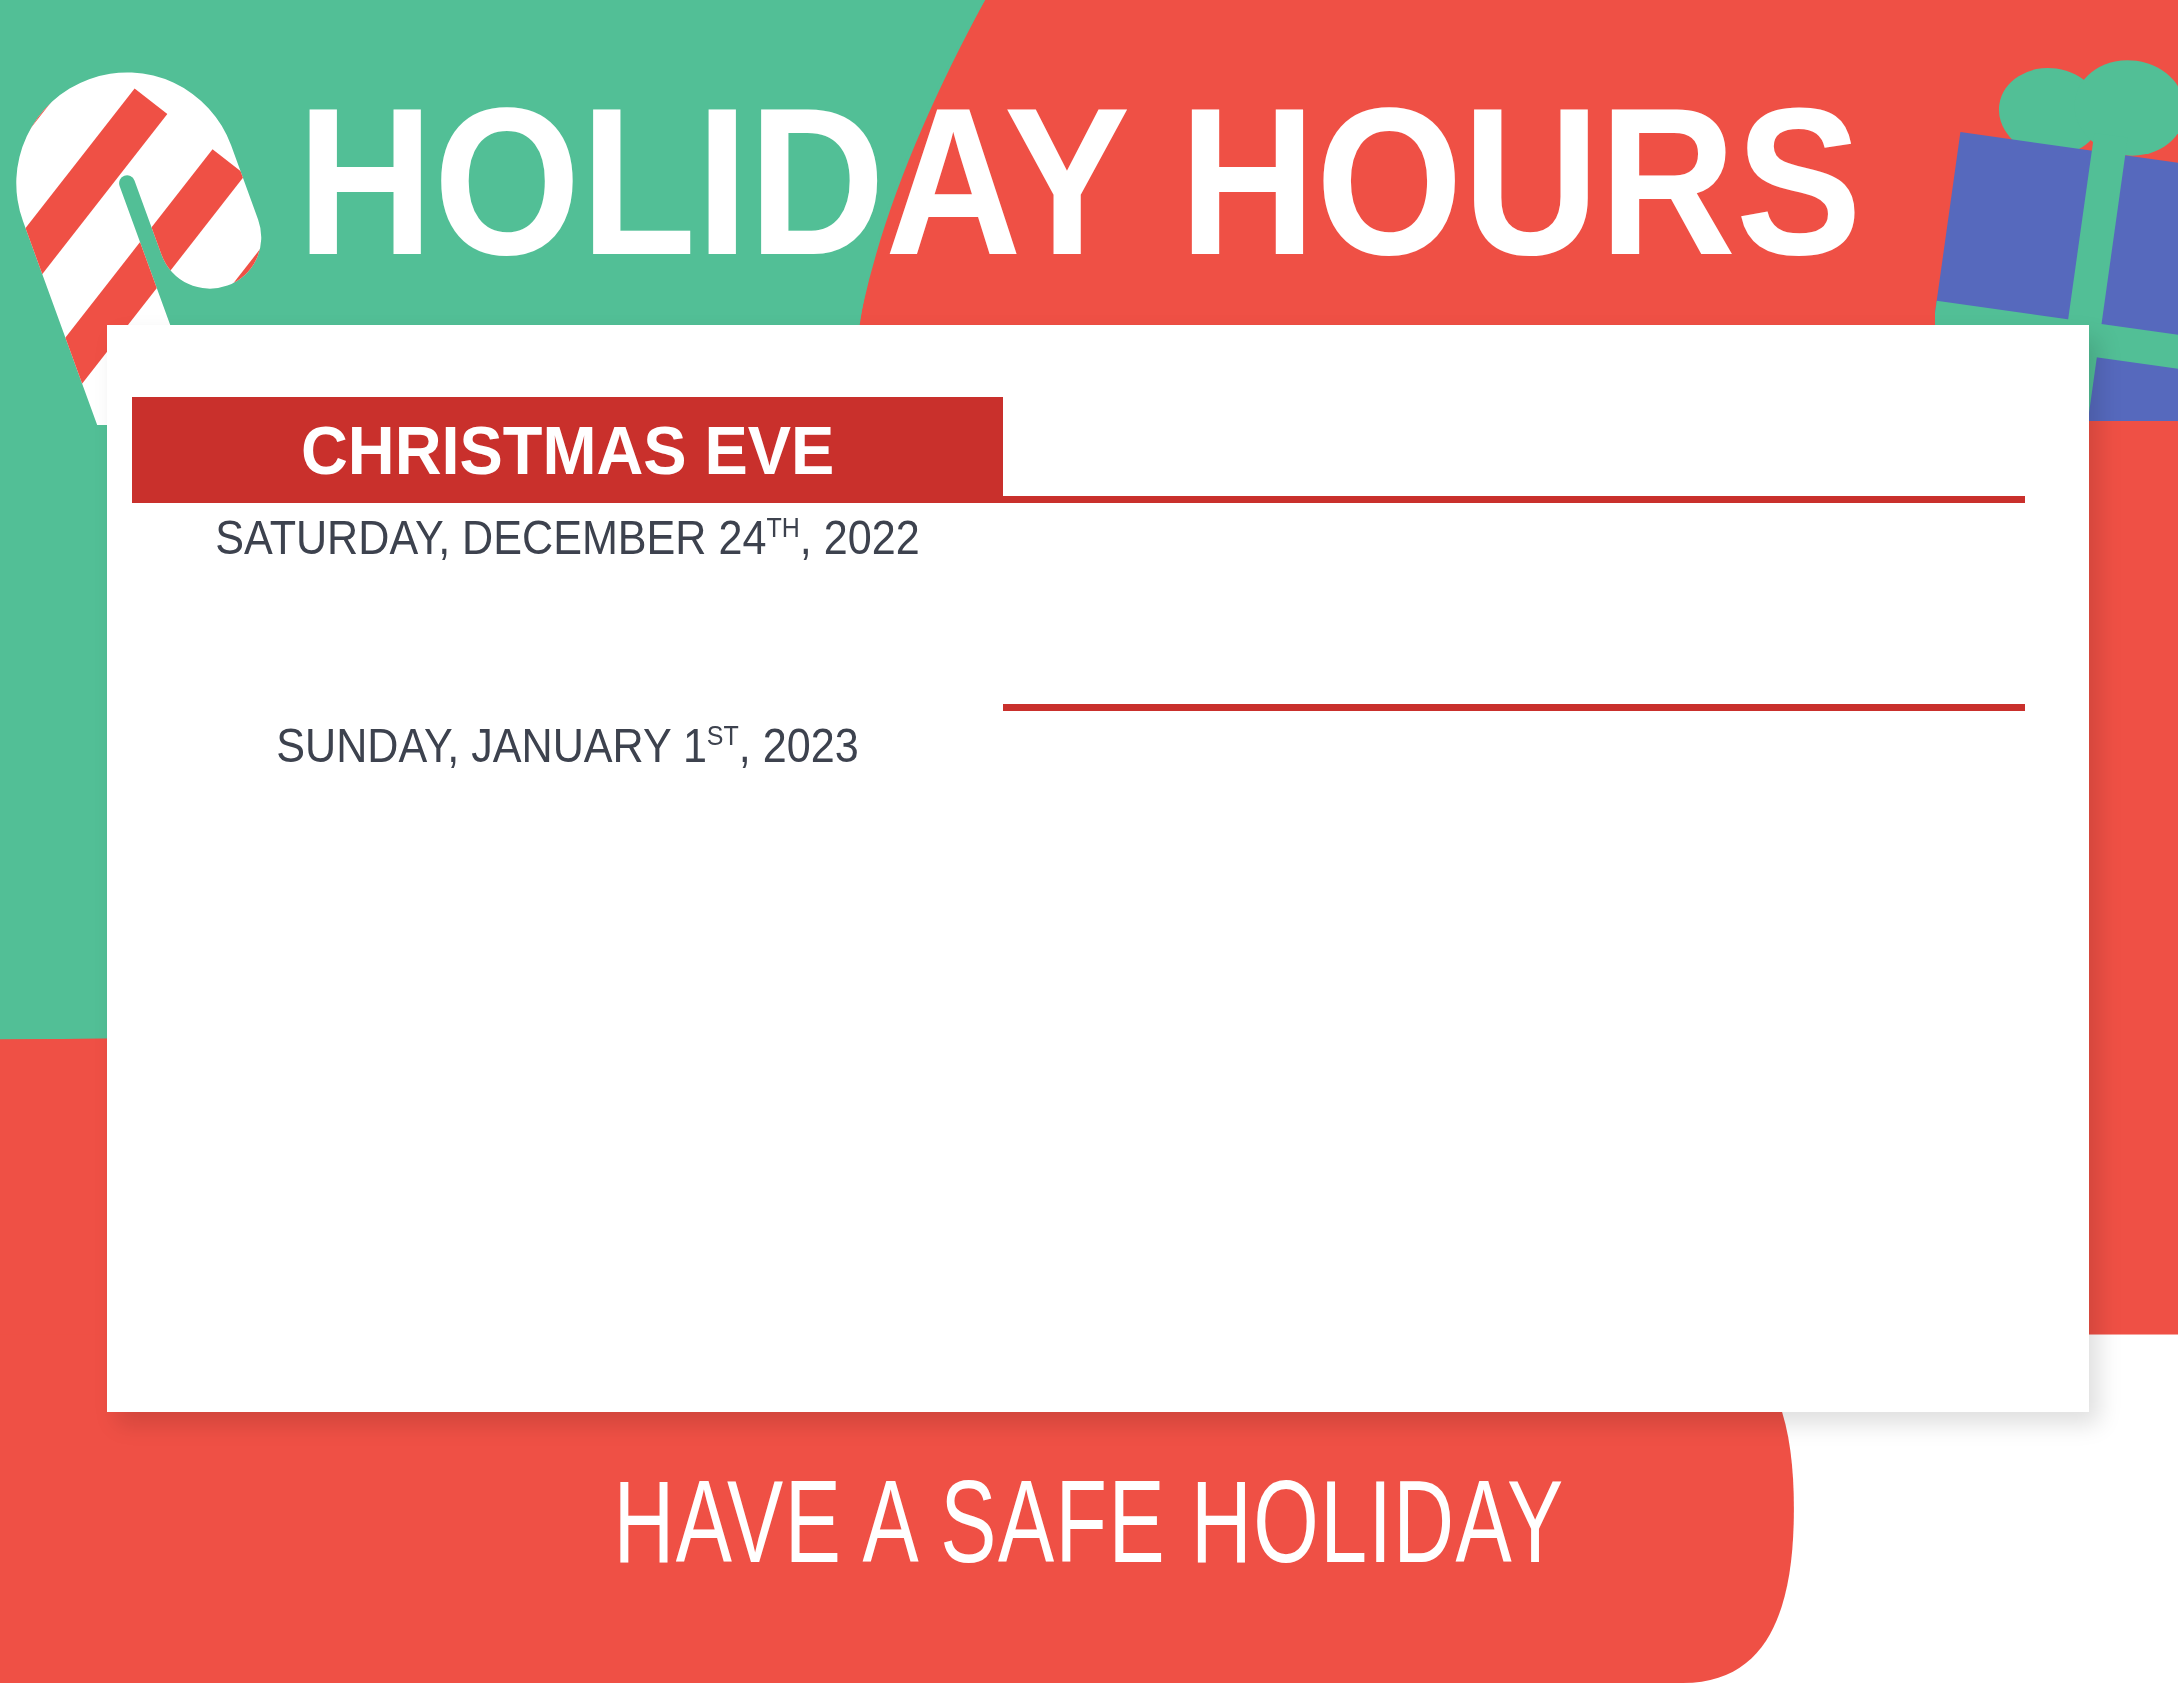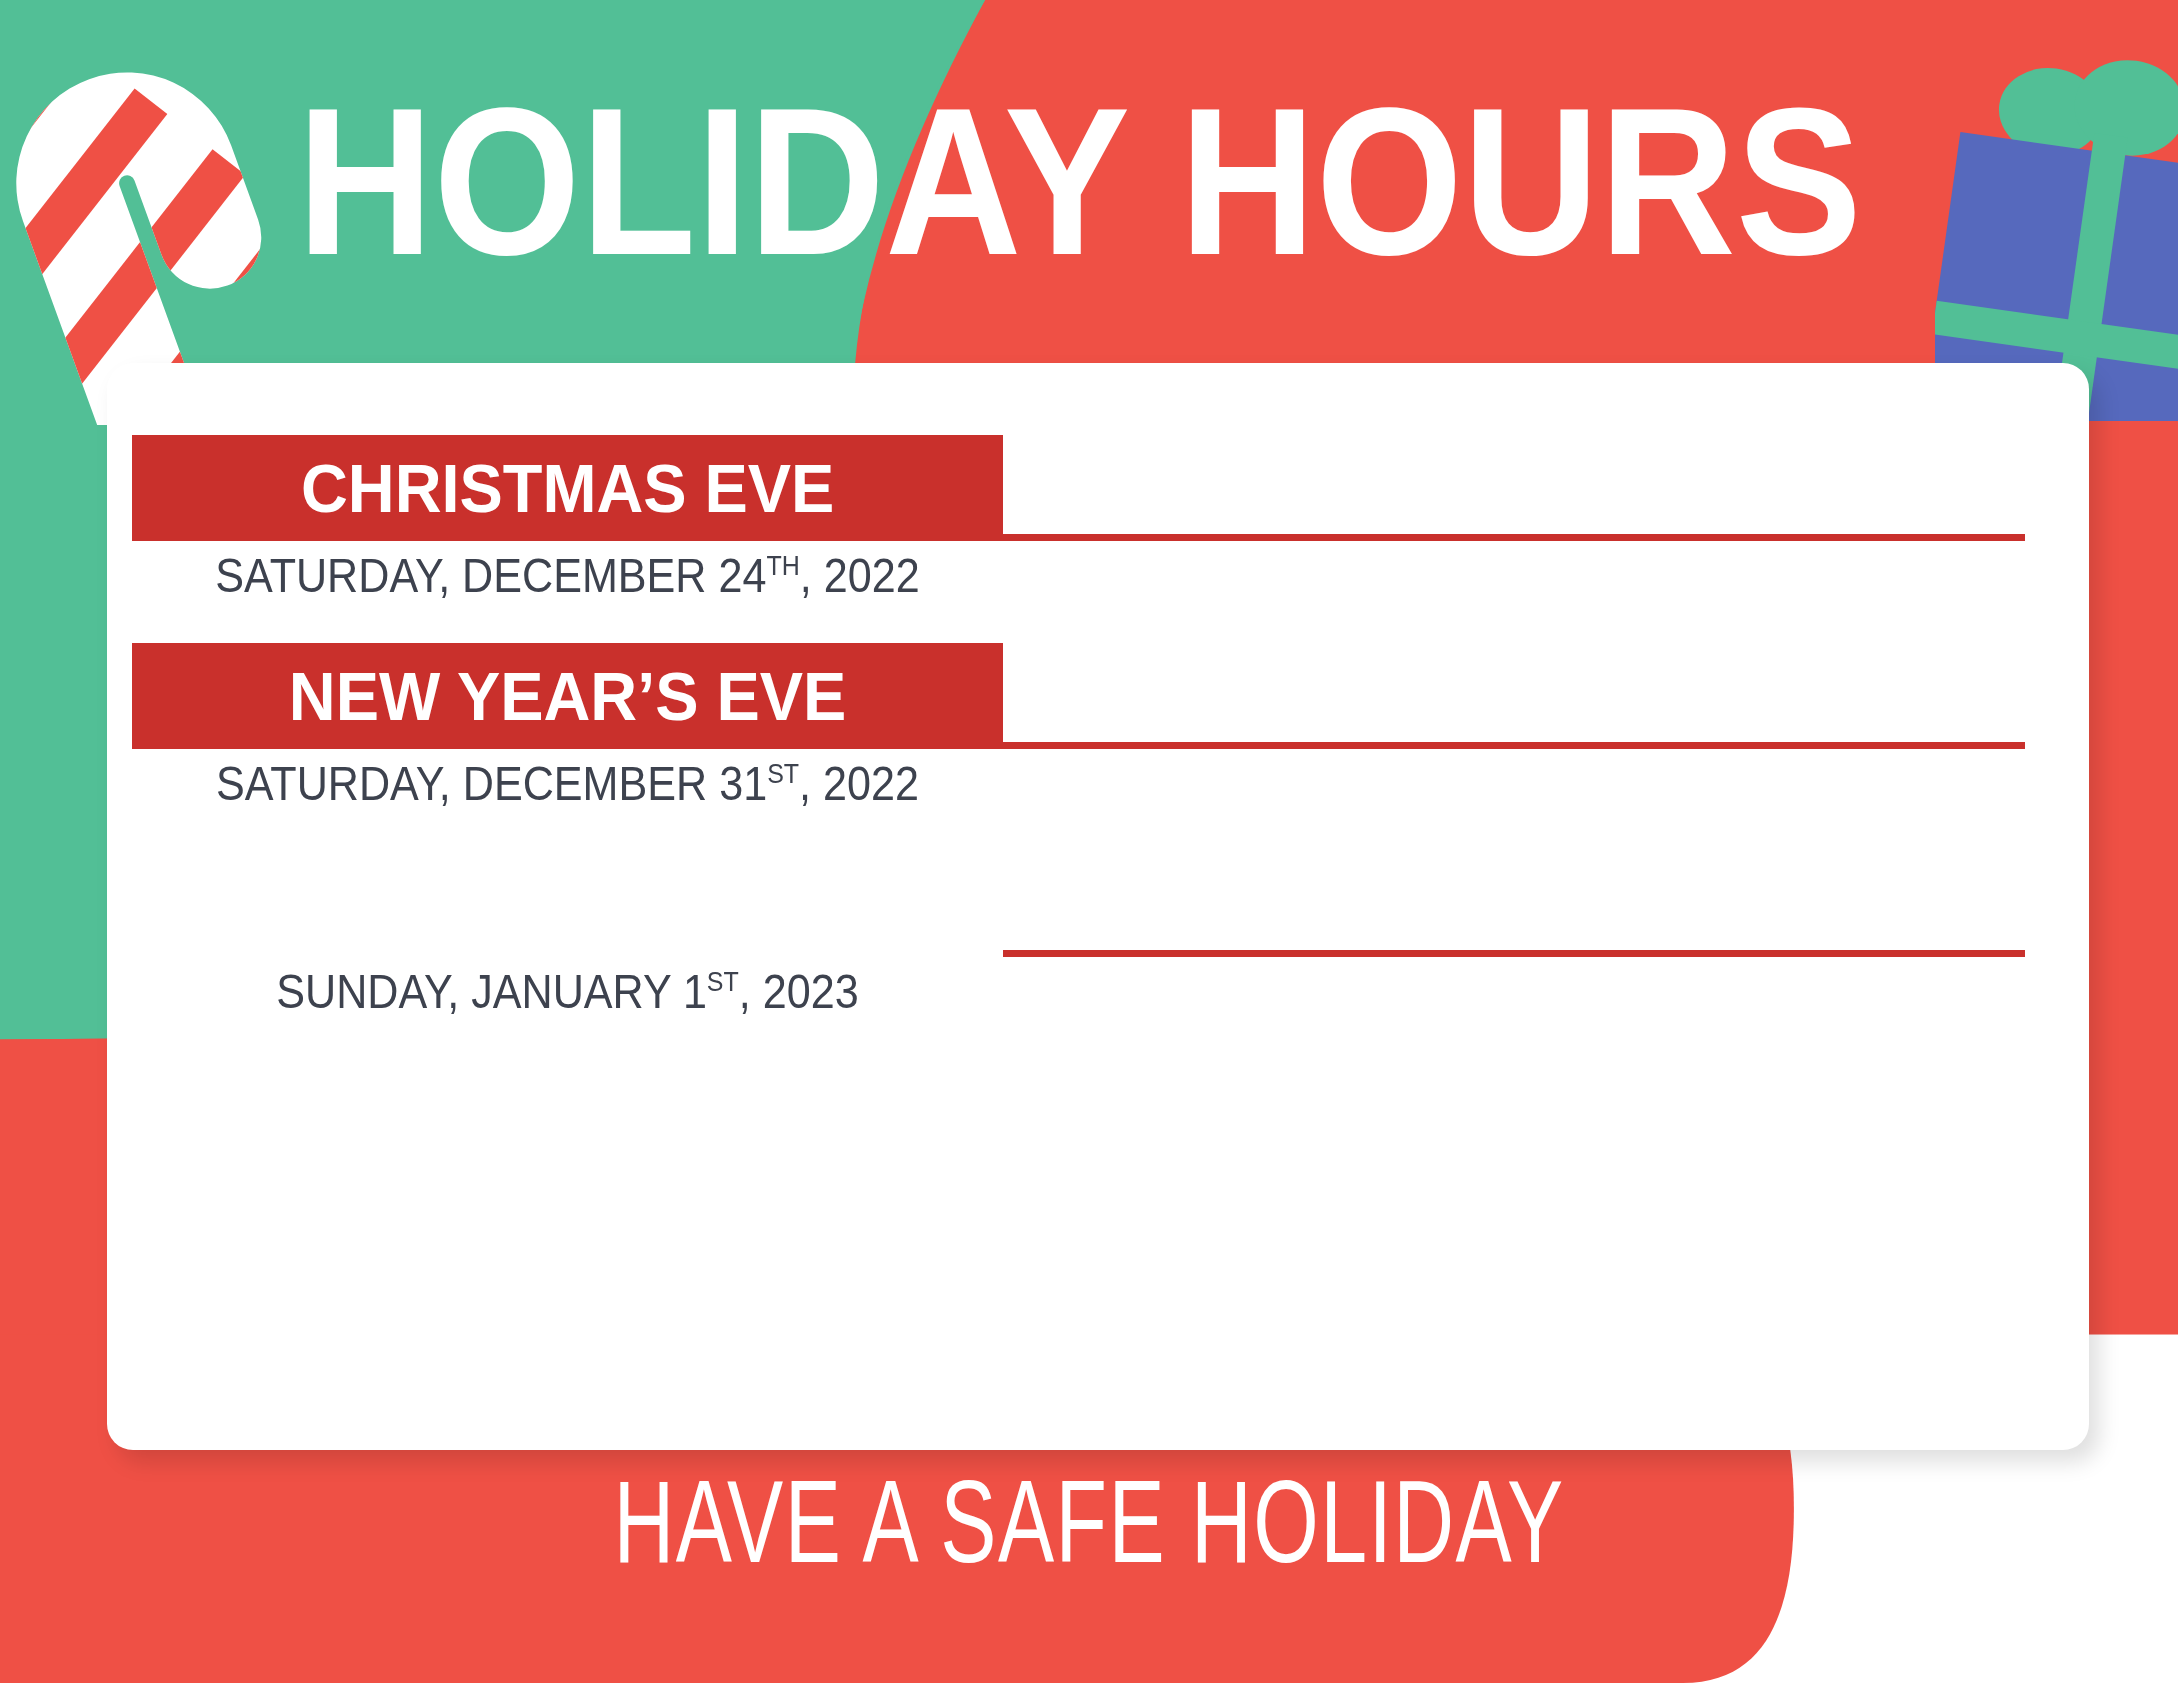--- a/index.html
+++ b/index.html
@@ -22,26 +22,25 @@
 
   
   .art { position: absolute; }
   #candy-cane { left: -30px; top: 10px; width: 356px; height: 416px; }
   #gift-box   { left: 1935px; top: 25px; width: 317px; height: 396px; }
 
   
   #schedule-card {
     position: absolute;
     left: 107px;
-    top: 363px;
+    top: 325px;
     width: 1982px;
     height: 1087px;
     background: #ffffff;
     box-shadow: 10px 12px 22px rgba(0,0,0,0.13);
-    border-radius: 26px;
   }
 
   
   #page-title {
     position: absolute;
     left: 297px;
     top: 77px;
     width: 1624px;
     font-size: 210px;
     line-height: 1;
@@ -208,29 +207,20 @@
           <span class="row-name">CHRISTMAS EVE</span>
         </div>
         <div class="row-rule"></div>
         <div class="row-date">
           <span>SATURDAY, DECEMBER 24</span><sup>TH</sup><span>, 2022</span>
         </div>
       </div>
 
 
 
-      <div class="row">
-        <div class="row-bar">
-          <span class="row-name">NEW YEAR’S EVE</span>
-        </div>
-        <div class="row-rule"></div>
-        <div class="row-date">
-          <span>SATURDAY, DECEMBER 31</span><sup>ST</sup><span>, 2022</span>
-        </div>
-      </div>
 
       <div class="row">
         <div class="row-rule"></div>
         <div class="row-date">
           <span>SUNDAY, JANUARY 1</span><sup>ST</sup><span>, 2023</span>
         </div>
       </div>
 
     </div>
   </div>

